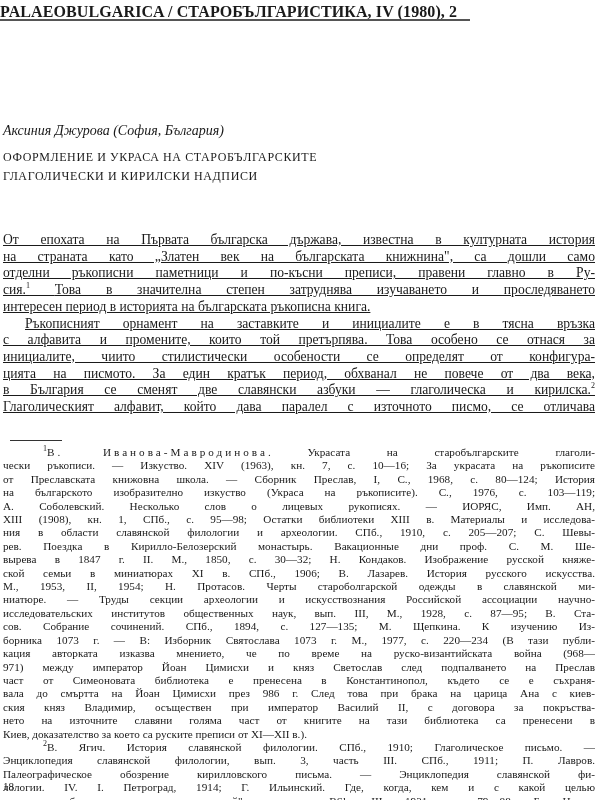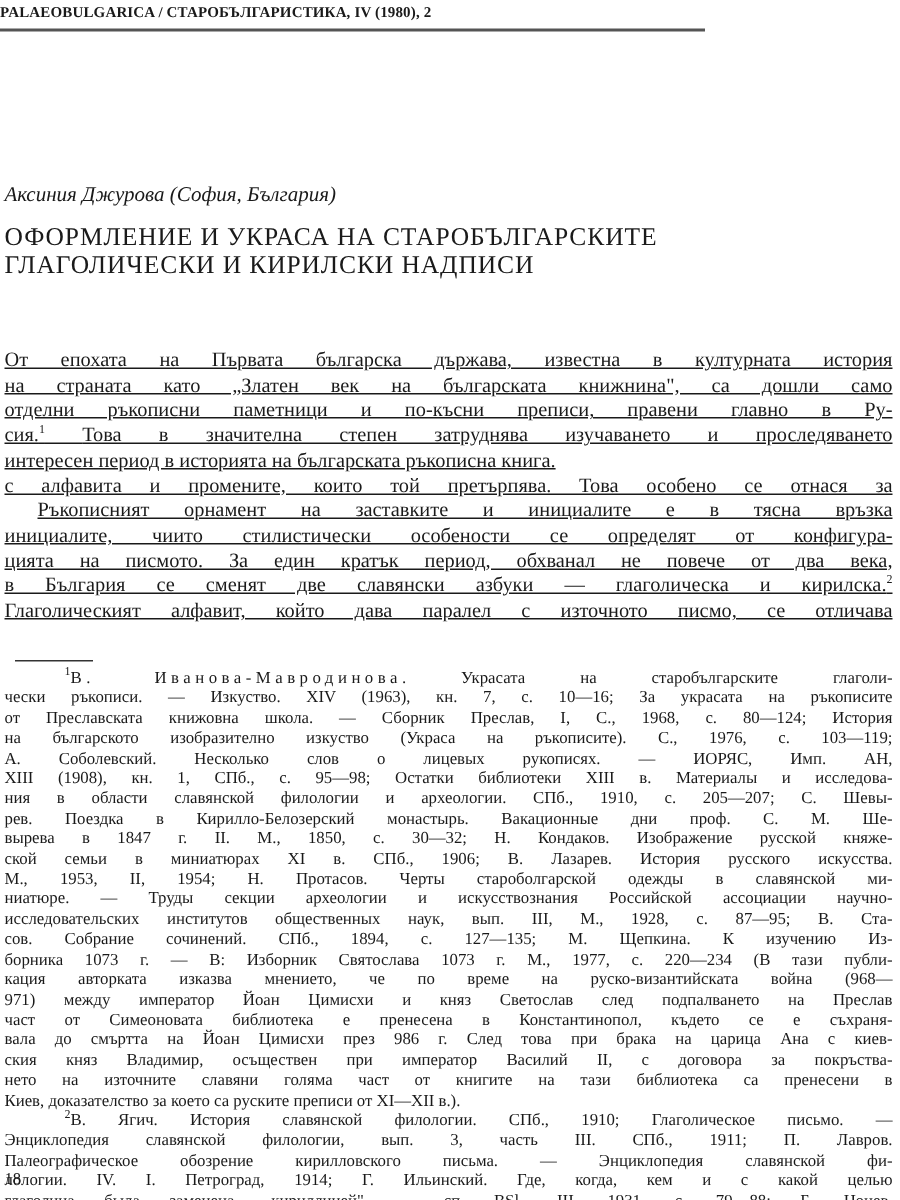--- a/index.html
+++ b/index.html
@@ -2,31 +2,31 @@
 <html><head>
 <meta charset="utf-8">
 <style>
   html, body { margin: 0; padding: 0; }
   body {
     width: 600px; height: 800px; background: #ffffff; position: relative;
     overflow: hidden; color: #1a1a1a;
     font-family: "Liberation Serif", "DejaVu Serif", serif;
   }
   .running-head {
-    position: absolute; left: 0; top: 3px; font-size: 10px; font-weight: bold;
+    position: absolute; left: 0; top: 3px; font-size: 16px; font-weight: bold;
     letter-spacing: 0.1px; white-space: nowrap;
   }
   .head-rule {
     position: absolute; left: 0; top: 19px; width: 470px; height: 2px; background: #555;
   }
   .author {
     position: absolute; left: 3px; top: 123px; font-style: italic; font-size: 14px; white-space: nowrap;
   }
   .title {
-    position: absolute; left: 3px; top: 148px; font-size: 17px; line-height: 19px;
+    position: absolute; left: 3px; top: 148px; font-size: 12px; line-height: 19px;
     letter-spacing: 0.6px; white-space: nowrap;
   }
   .title div { white-space: nowrap; }
   .body-text {
     position: absolute; left: 3px; top: 232px; width: 592px; font-size: 13.6px;
     line-height: 16.7px;
     text-decoration: underline;
   }
   .body-text .line { white-space: nowrap; text-align: justify; text-align-last: justify; }
   .body-text .line.last { text-align-last: left; }
@@ -59,22 +59,22 @@
   <div>ОФОРМЛЕНИЕ И УКРАСА НА СТАРОБЪЛГАРСКИТЕ</div>
   <div>ГЛАГОЛИЧЕСКИ И КИРИЛСКИ НАДПИСИ</div>
 </div>
 
 <div class="body-text">
   <div class="line">От епохата на Първата българска държава, известна в културната история</div>
   <div class="line">на страната като „Златен век на българската книжнина", са дошли само</div>
   <div class="line">отделни ръкописни паметници и по-късни преписи, правени главно в Ру-</div>
   <div class="line"><span>сия.</span><sup>1</sup> <span>Това в значителна степен затруднява изучаването и проследяването</span></div>
   <div class="line last">интересен период в историята на българската ръкописна книга.</div>
+  <div class="line indent">Ръкописният орнамент на заставките и инициалите е в тясна връзка</div>
   <div class="line">с алфавита и промените, които той претърпява. Това особено се отнася за</div>
-  <div class="line indent">Ръкописният орнамент на заставките и инициалите е в тясна връзка</div>
   <div class="line">инициалите, чиито стилистически особености се определят от конфигура-</div>
   <div class="line">цията на писмото. За един кратък период, обхванал не повече от два века,</div>
   <div class="line"><span>в България се сменят две славянски азбуки — глаголическа и кирилска.</span><sup>2</sup></div>
   <div class="line">Глаголическият алфавит, който дава паралел с източното писмо, се отличава</div>
 </div>
 
 <div class="fn-rule"></div>
 
 <div class="footnotes">
   <div class="line indent"><sup>1</sup><span class="spaced">В. Иванова-Мавродинова</span><span>. Украсата на старобългарските глаголи-</span></div>

